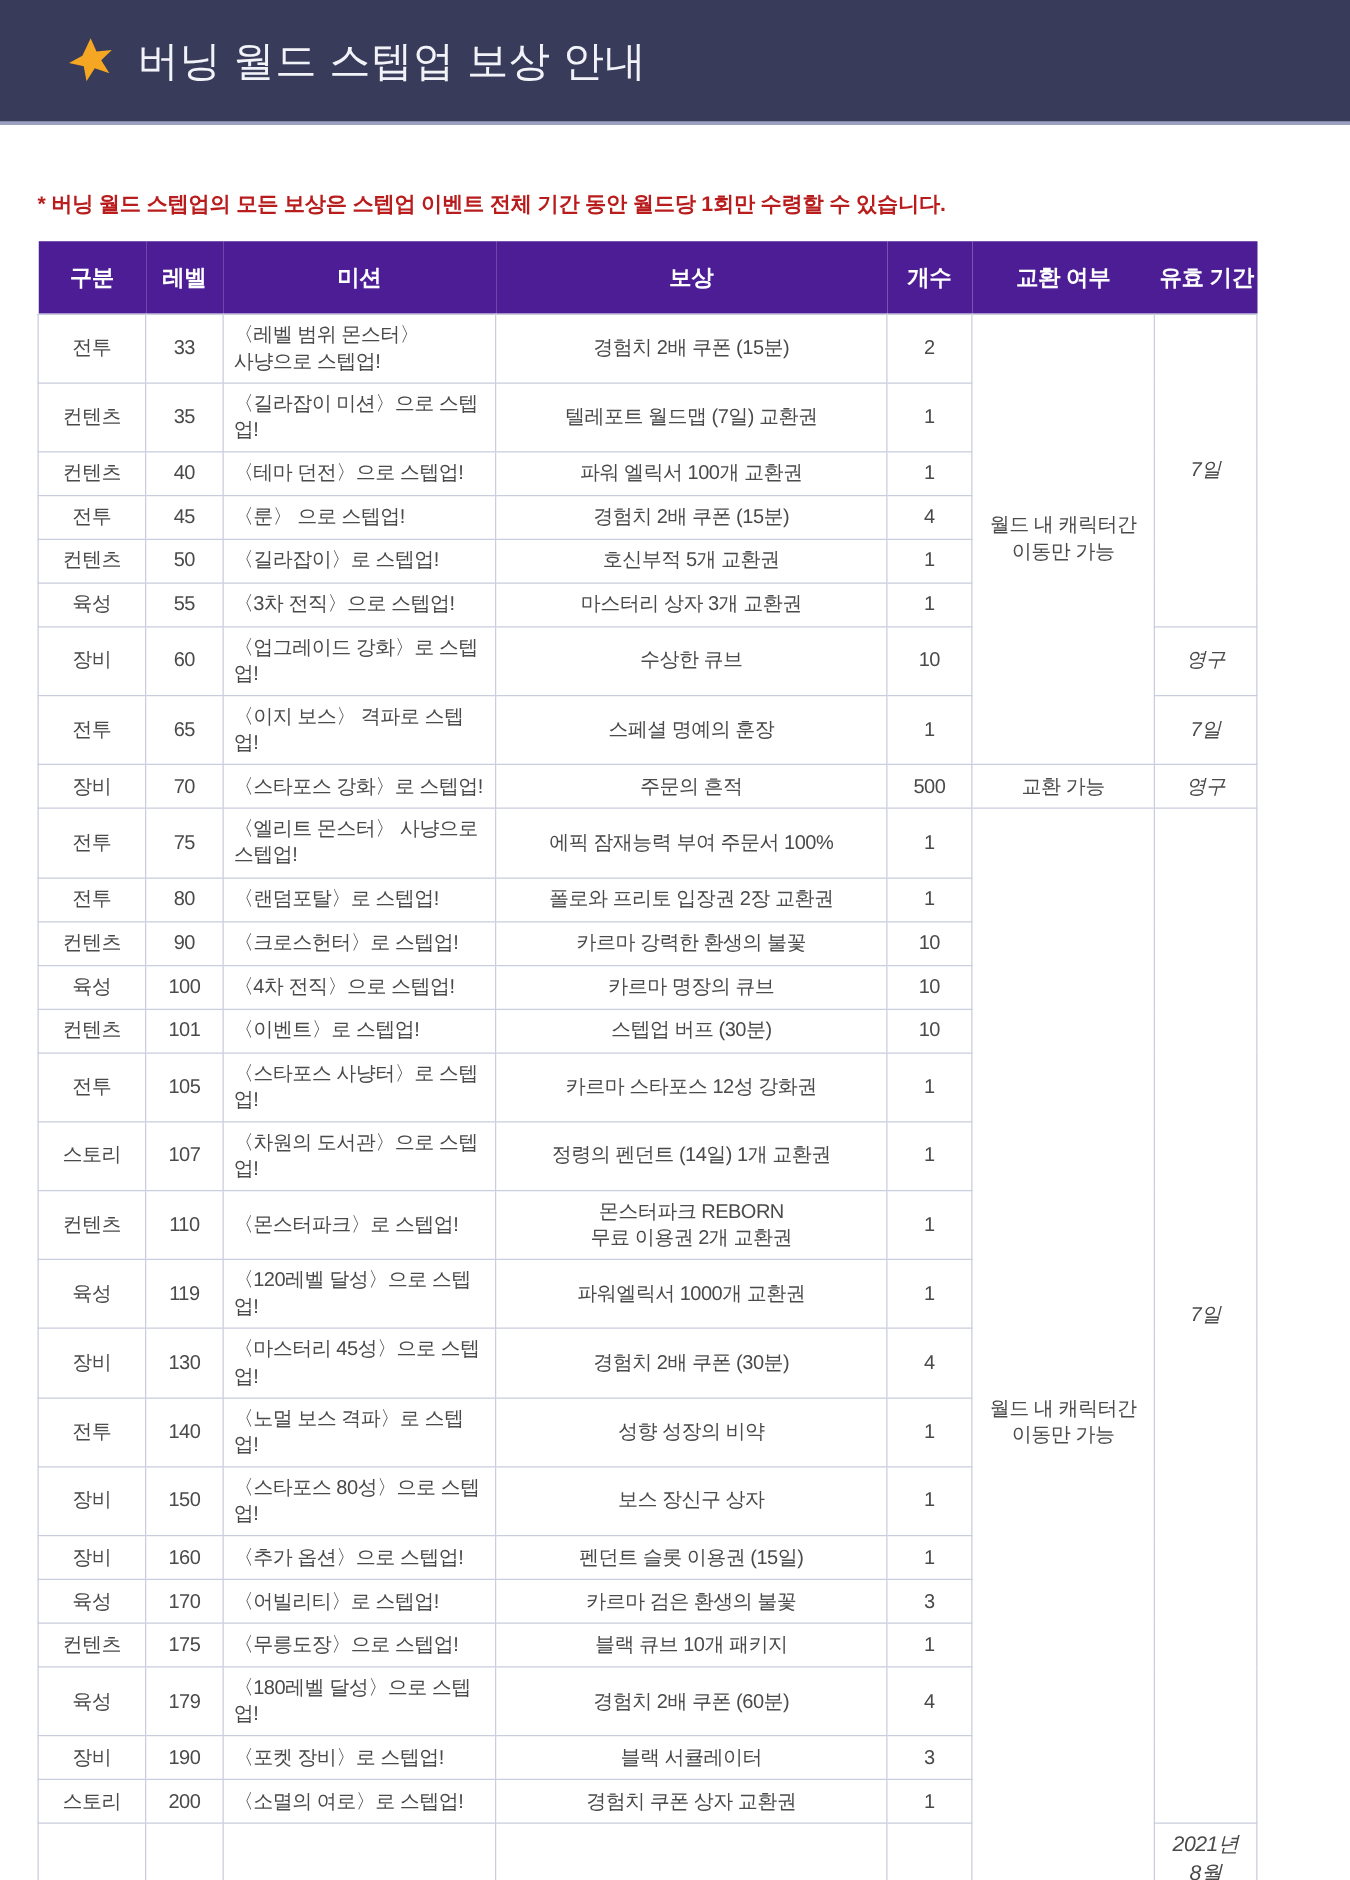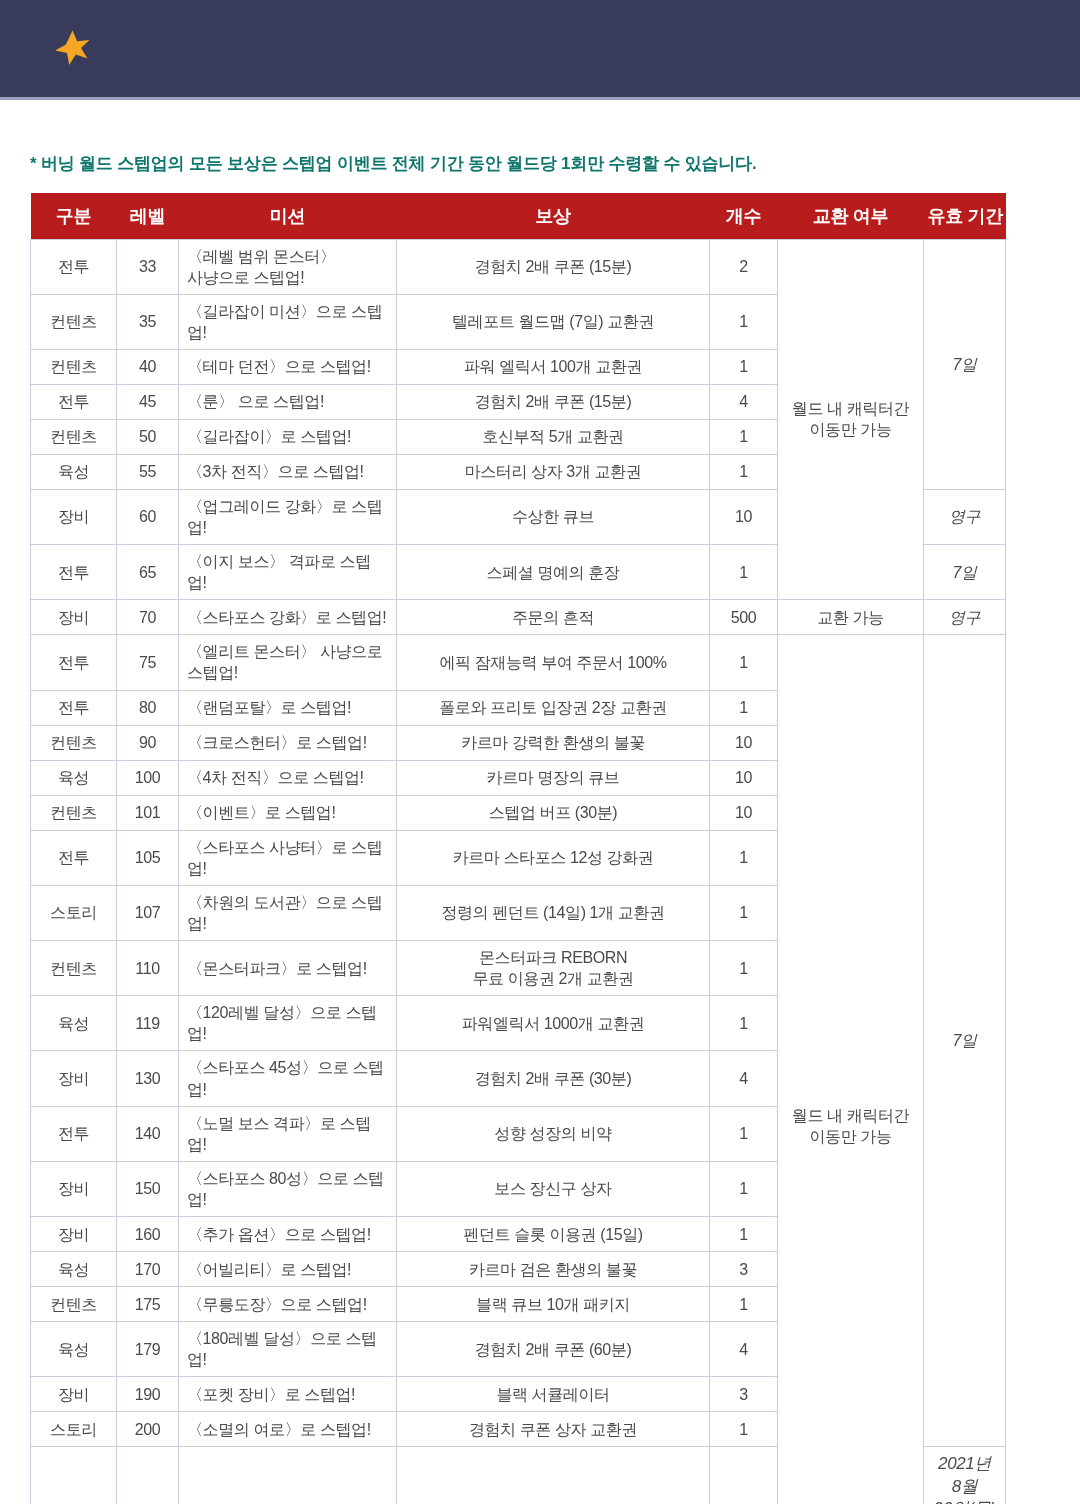--- a/index.html
+++ b/index.html
@@ -43,21 +43,21 @@
     font-size: 33px;
     font-weight: 400;
     letter-spacing: 0.5px;
     white-space: nowrap;
     line-height: 1;
   }
 
   
   .notice {
     margin: 52px 0 0 30px;
-    color: #0f766e;
+    color: #b91c1c;
     font-size: 17px;
     font-weight: 700;
     letter-spacing: -0.2px;
     white-space: nowrap;
   }
 
   
   .table-wrap {
     margin: 18px 0 0 30px;
     width: 975px;
@@ -71,25 +71,25 @@
   }
   table.reward col.c-type   { width: 86px; }
   table.reward col.c-level  { width: 62px; }
   table.reward col.c-mission{ width: 218px; }
   table.reward col.c-reward { width: 313px; }
   table.reward col.c-count  { width: 68px; }
   table.reward col.c-ex     { width: 146px; }
   table.reward col.c-valid  { width: 82px; }
 
   table.reward thead th {
-    background: #b91c1c;
+    background: #4c1d95;
     color: #ffffff;
     font-size: 18px;
     font-weight: 700;
-    height: 46px;
+    height: 58px;
     padding: 0 4px;
     border: none;
     letter-spacing: -0.3px;
     white-space: nowrap;
   }
 
   table.reward tbody td {
     border: 1px solid #c9cddd;
     padding: 6px 8px;
     height: 35px;
@@ -111,20 +111,21 @@
 </style>
 </head>
 <body>
 
 <div class="page">
 
   <div class="banner">
     <svg class="banner-star" viewBox="0 0 40 40" aria-hidden="true">
       <path d="M20.5 2.5 L25.2 13.2 L37.5 12.0 L29.0 20.1 L35.5 30.5 L23.8 26.6 L17.2 37.0 L15.0 25.0 L3.2 22.4 L13.9 16.6 Z" fill="#f5a623"></path>
     </svg>
+    <div class="banner-title">버닝 월드 스텝업 보상 안내</div>
   </div>
 
   <div class="notice">* 버닝 월드 스텝업의 모든 보상은 스텝업 이벤트 전체 기간 동안 월드당 1회만 수령할 수 있습니다.</div>
 
   <div class="table-wrap">
     <table class="reward">
       <colgroup>
         <col class="c-type">
           <col class="c-level">
           <col class="c-mission">
@@ -275,21 +276,21 @@
           <tr>
             <td class="type">육성</td>
             <td class="level">119</td>
             <td class="mission">〈120레벨 달성〉으로 스텝업!</td>
             <td class="reward">파워엘릭서 1000개 교환권</td>
             <td class="count">1</td>
           </tr>
           <tr>
             <td class="type">장비</td>
             <td class="level">130</td>
-            <td class="mission">〈스타포스 45성〉으로 스텝업!</td>
+            <td class="mission">〈마스터리 45성〉으로 스텝업!</td>
             <td class="reward">경험치 2배 쿠폰 (30분)</td>
             <td class="count">4</td>
           </tr>
           <tr>
             <td class="type">전투</td>
             <td class="level">140</td>
             <td class="mission">〈노멀 보스 격파〉로 스텝업!</td>
             <td class="reward">성향 성장의 비약</td>
             <td class="count">1</td>
           </tr>

